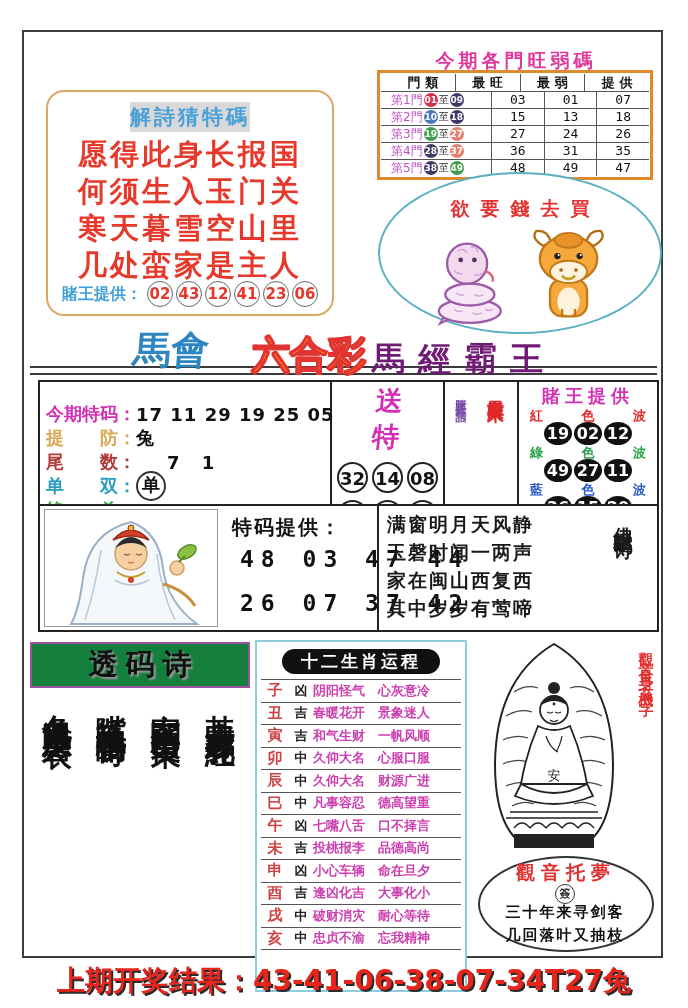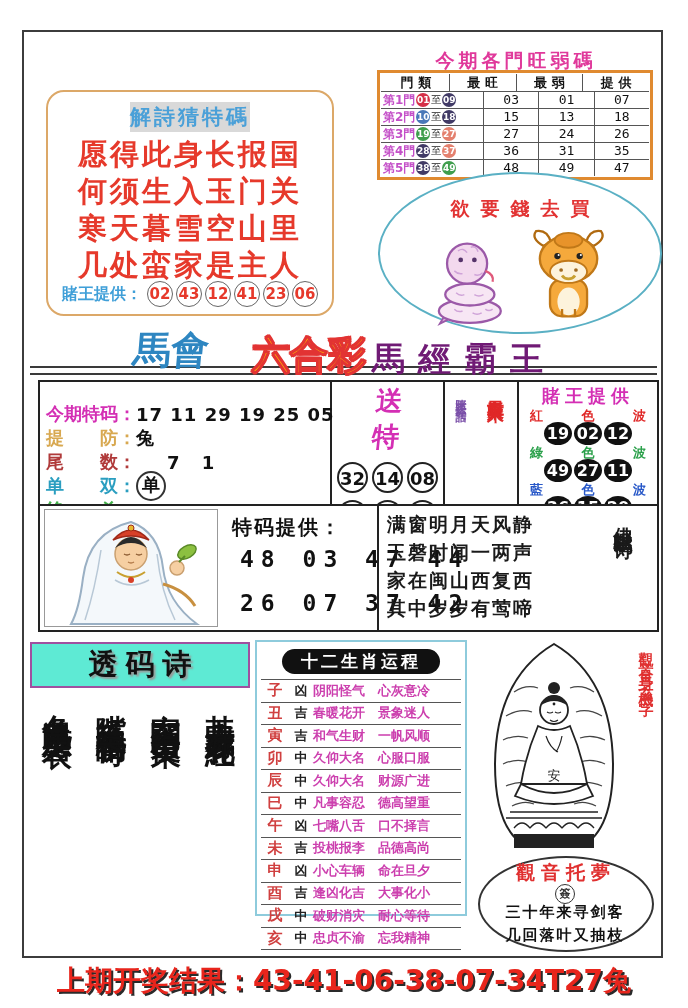--- a/index.html
+++ b/index.html
@@ -18,25 +18,25 @@
   .riddle-provider{position:absolute;left:0;right:0;bottom:7px;display:flex;align-items:center;justify-content:center;gap:3px;}
   .riddle-provider .lbl{color:#3f9fd8;font-size:16px;font-weight:bold;margin-right:2px;}
   .rp-num{width:24px;height:24px;border:1px solid #666;border-radius:50%;color:#e6392b;font-size:15px;font-weight:bold;line-height:24px;text-align:center;}
 
   
   .gate-title{position:absolute;left:380px;top:48px;width:272px;text-align:center;color:#e0399b;font-size:19px;font-weight:bold;letter-spacing:4px;}
   .gate-table{position:absolute;left:377px;top:70px;width:268px;border:3px solid #e08a30;background:#fff;padding:1px;}
   .g-row{display:flex;align-items:center;border-bottom:1px solid #555;height:16px;}
   .g-row:last-child{border-bottom:none;}
   .g-head{height:17px;font-size:12px;font-weight:bold;color:#222;}
-  .g-c1{width:100px;display:flex;align-items:center;padding-left:2px;border-right:1px solid #555;height:100%;}
+  .g-c1{width:100px;display:flex;align-items:center;padding-left:10px;border-right:1px solid #555;height:100%;}
   .g-c{flex:1;text-align:center;border-right:1px solid #555;height:100%;line-height:16px;font-size:13px;color:#111;font-family:"DejaVu Sans Mono",monospace;}
   .g-c:last-child{border-right:none;}
   .g-head .g-c{line-height:17px;font-family:"DejaVu Sans",sans-serif;}
-  .g-name{color:#c44fc8;font-size:12px;font-weight:bold;margin-right:1px;}
+  .g-name{color:#c44fc8;font-size:12px;font-weight:normal;margin-right:1px;}
   .g-mid{font-size:10px;color:#222;margin:0 1px;}
   .ball{display:inline-block;width:14px;height:14px;border-radius:50%;color:#fff;font-size:9px;font-weight:bold;line-height:14px;text-align:center;}
   .c-red{background:#d63048;} .c-navy{background:#413a66;} .c-blue{background:#4a78b8;}
   .c-green{background:#3f9e4d;} .c-salmon{background:#e4806e;}
 
   
   .oval{position:absolute;left:378px;top:172px;width:280px;height:158px;border:2px solid #5ab0c4;border-radius:50%;text-align:center;background:#fff;}
   .oval-title{margin-top:22px;color:#e23333;font-size:19px;font-weight:bold;letter-spacing:11px;padding-left:11px;}
   .oval-animals{display:flex;justify-content:center;align-items:flex-end;gap:16px;margin-top:4px;}
 
@@ -72,27 +72,27 @@
   .row2{position:absolute;left:38px;top:504px;width:617px;height:124px;border:2px solid #222;background:#fff;}
   .guanyin-box{position:absolute;left:4px;top:3px;width:172px;height:116px;border:1px solid #999;overflow:hidden;}
   .sp-label{position:absolute;left:192px;top:8px;font-size:20px;font-weight:bold;color:#111;letter-spacing:2px;}
   .sp-line1{position:absolute;left:200px;top:40px;font-size:23px;font-weight:bold;letter-spacing:7px;color:#111;font-family:"DejaVu Sans Mono",monospace;}
   .sp-line2{position:absolute;left:200px;top:84px;font-size:23px;font-weight:bold;letter-spacing:7px;color:#111;font-family:"DejaVu Sans Mono",monospace;}
   .r2-div{position:absolute;left:337px;top:0;bottom:0;border-left:2px solid #222;}
   .b-poem{position:absolute;left:347px;top:4px;width:210px;font-family:"DejaVu Serif",serif;font-weight:bold;font-size:19px;line-height:28px;color:#1a1a1a;letter-spacing:2px;white-space:nowrap;}
   .b-title{position:absolute;right:20px;top:6px;writing-mode:vertical-rl;text-orientation:upright;font-size:19px;font-weight:bold;color:#1a1a1a;letter-spacing:3px;font-family:"DejaVu Serif",serif;}
 
   
-  .tc-box{position:absolute;left:30px;top:642px;width:216px;height:42px;border:2px solid #a050a0;text-align:center;background:#5eead4;}
+  .tc-box{position:absolute;left:30px;top:642px;width:216px;height:42px;border:2px solid #a050a0;text-align:center;background:#15803d;}
   .tc-title{font-size:29px;font-weight:bold;font-family:"DejaVu Serif",serif;color:#111;text-shadow:2px 2px 2px #999;letter-spacing:8px;line-height:40px;padding-left:8px;}
   .tc-cols{position:absolute;left:36px;top:690px;width:204px;height:262px;display:flex;flex-direction:row-reverse;justify-content:space-between;}
   .tc-col{writing-mode:vertical-rl;text-orientation:upright;font-size:30px;font-weight:bold;font-family:"DejaVu Serif",serif;color:#111;letter-spacing:4px;}
 
   
-  .zd-box{position:absolute;left:255px;top:640px;width:212px;height:276px;border:2px solid #8ecbdc;background:#fff;box-sizing:border-box;}
+  .zd-box{position:absolute;left:255px;top:640px;width:212px;height:352px;border:2px solid #8ecbdc;background:#fff;box-sizing:border-box;}
   .zd-title{width:158px;margin:7px auto 5px;background:#111;color:#fff;border-radius:14px;font-size:17px;font-weight:bold;text-align:center;letter-spacing:3px;line-height:25px;}
   .zd-rows{margin:0 4px;border-top:1px solid #555;}
   .zd-row{display:flex;align-items:center;height:21.5px;border-bottom:1px solid #555;}
   .zd-sign{width:28px;text-align:center;color:#d04040;font-size:15px;font-weight:bold;font-family:"DejaVu Serif",serif;}
   .zd-luck{width:24px;text-align:center;color:#222;font-size:13px;font-weight:bold;}
   .zd-phrase{flex:1;color:#cc3fae;font-size:13px;font-weight:bold;white-space:nowrap;}
 
   
   .buddha-svg{position:absolute;left:476px;top:636px;}
   .gy-vert{position:absolute;left:636px;top:640px;writing-mode:vertical-rl;text-orientation:upright;color:#e03030;font-size:15px;font-weight:bold;letter-spacing:8px;font-family:"DejaVu Serif",serif;}

